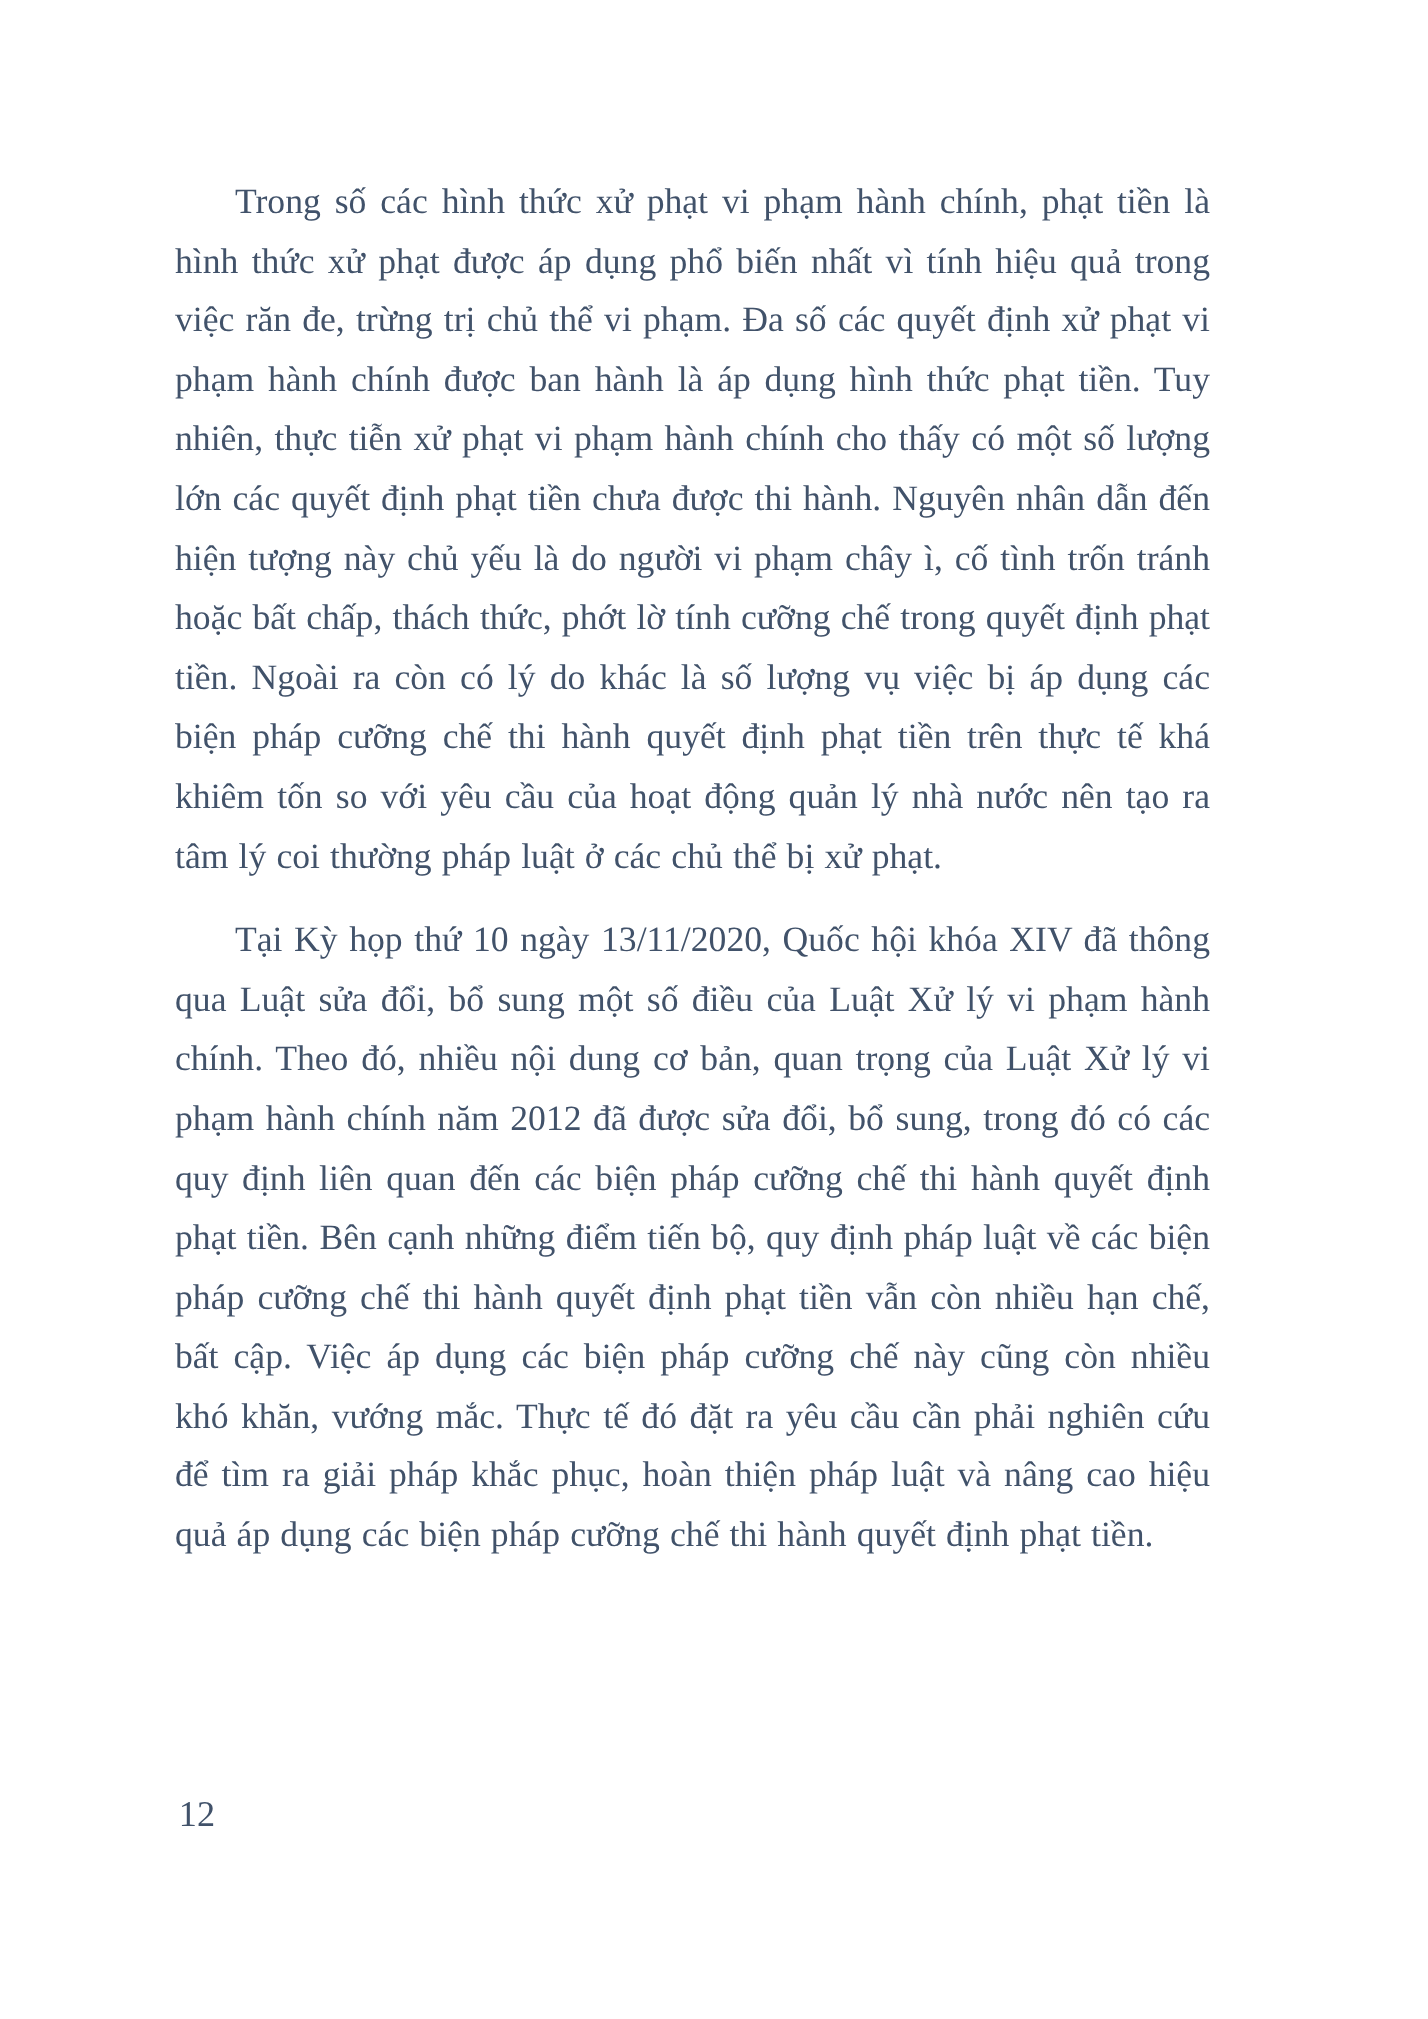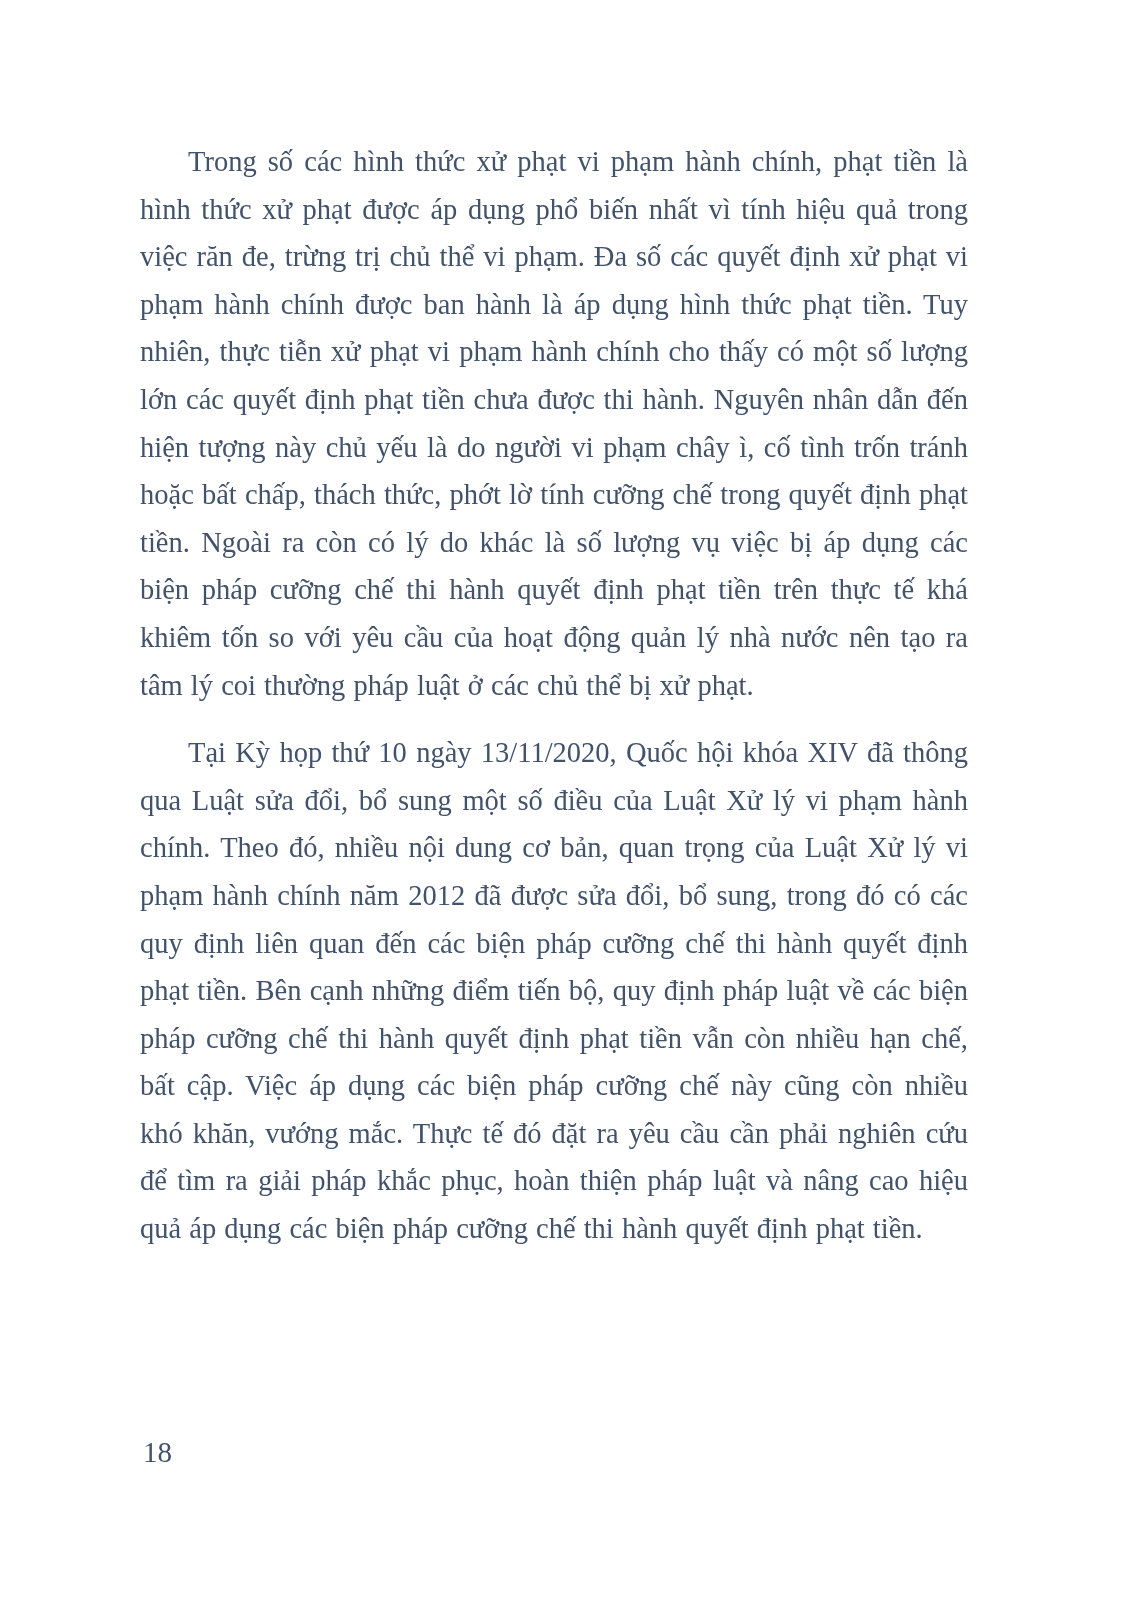--- a/index.html
+++ b/index.html
@@ -43,14 +43,14 @@
   }
 </style>
 </head>
 <body>
 
 <div class="page">
   <div class="content">
     <p class="para">Trong số các hình thức xử phạt vi phạm hành chính, phạt tiền là hình thức xử phạt được áp dụng phổ biến nhất vì tính hiệu quả trong việc răn đe, trừng trị chủ thể vi phạm. Đa số các quyết định xử phạt vi phạm hành chính được ban hành là áp dụng hình thức phạt tiền. Tuy nhiên, thực tiễn xử phạt vi phạm hành chính cho thấy có một số lượng lớn các quyết định phạt tiền chưa được thi hành. Nguyên nhân dẫn đến hiện tượng này chủ yếu là do người vi phạm chây ì, cố tình trốn tránh hoặc bất chấp, thách thức, phớt lờ tính cưỡng chế trong quyết định phạt tiền. Ngoài ra còn có lý do khác là số lượng vụ việc bị áp dụng các biện pháp cưỡng chế thi hành quyết định phạt tiền trên thực tế khá khiêm tốn so với yêu cầu của hoạt động quản lý nhà nước nên tạo ra tâm lý coi thường pháp luật ở các chủ thể bị xử phạt.</p>
     <p class="para">Tại Kỳ họp thứ 10 ngày 13/11/2020, Quốc hội khóa XIV đã thông qua Luật sửa đổi, bổ sung một số điều của Luật Xử lý vi phạm hành chính. Theo đó, nhiều nội dung cơ bản, quan trọng của Luật Xử lý vi phạm hành chính năm 2012 đã được sửa đổi, bổ sung, trong đó có các quy định liên quan đến các biện pháp cưỡng chế thi hành quyết định phạt tiền. Bên cạnh những điểm tiến bộ, quy định pháp luật về các biện pháp cưỡng chế thi hành quyết định phạt tiền vẫn còn nhiều hạn chế, bất cập. Việc áp dụng các biện pháp cưỡng chế này cũng còn nhiều khó khăn, vướng mắc. Thực tế đó đặt ra yêu cầu cần phải nghiên cứu để tìm ra giải pháp khắc phục, hoàn thiện pháp luật và nâng cao hiệu quả áp dụng các biện pháp cưỡng chế thi hành quyết định phạt tiền.</p>
   </div>
-  <div class="page-number">18</div>
+  <div class="page-number">12</div>
 </div>
 
 </body></html>

